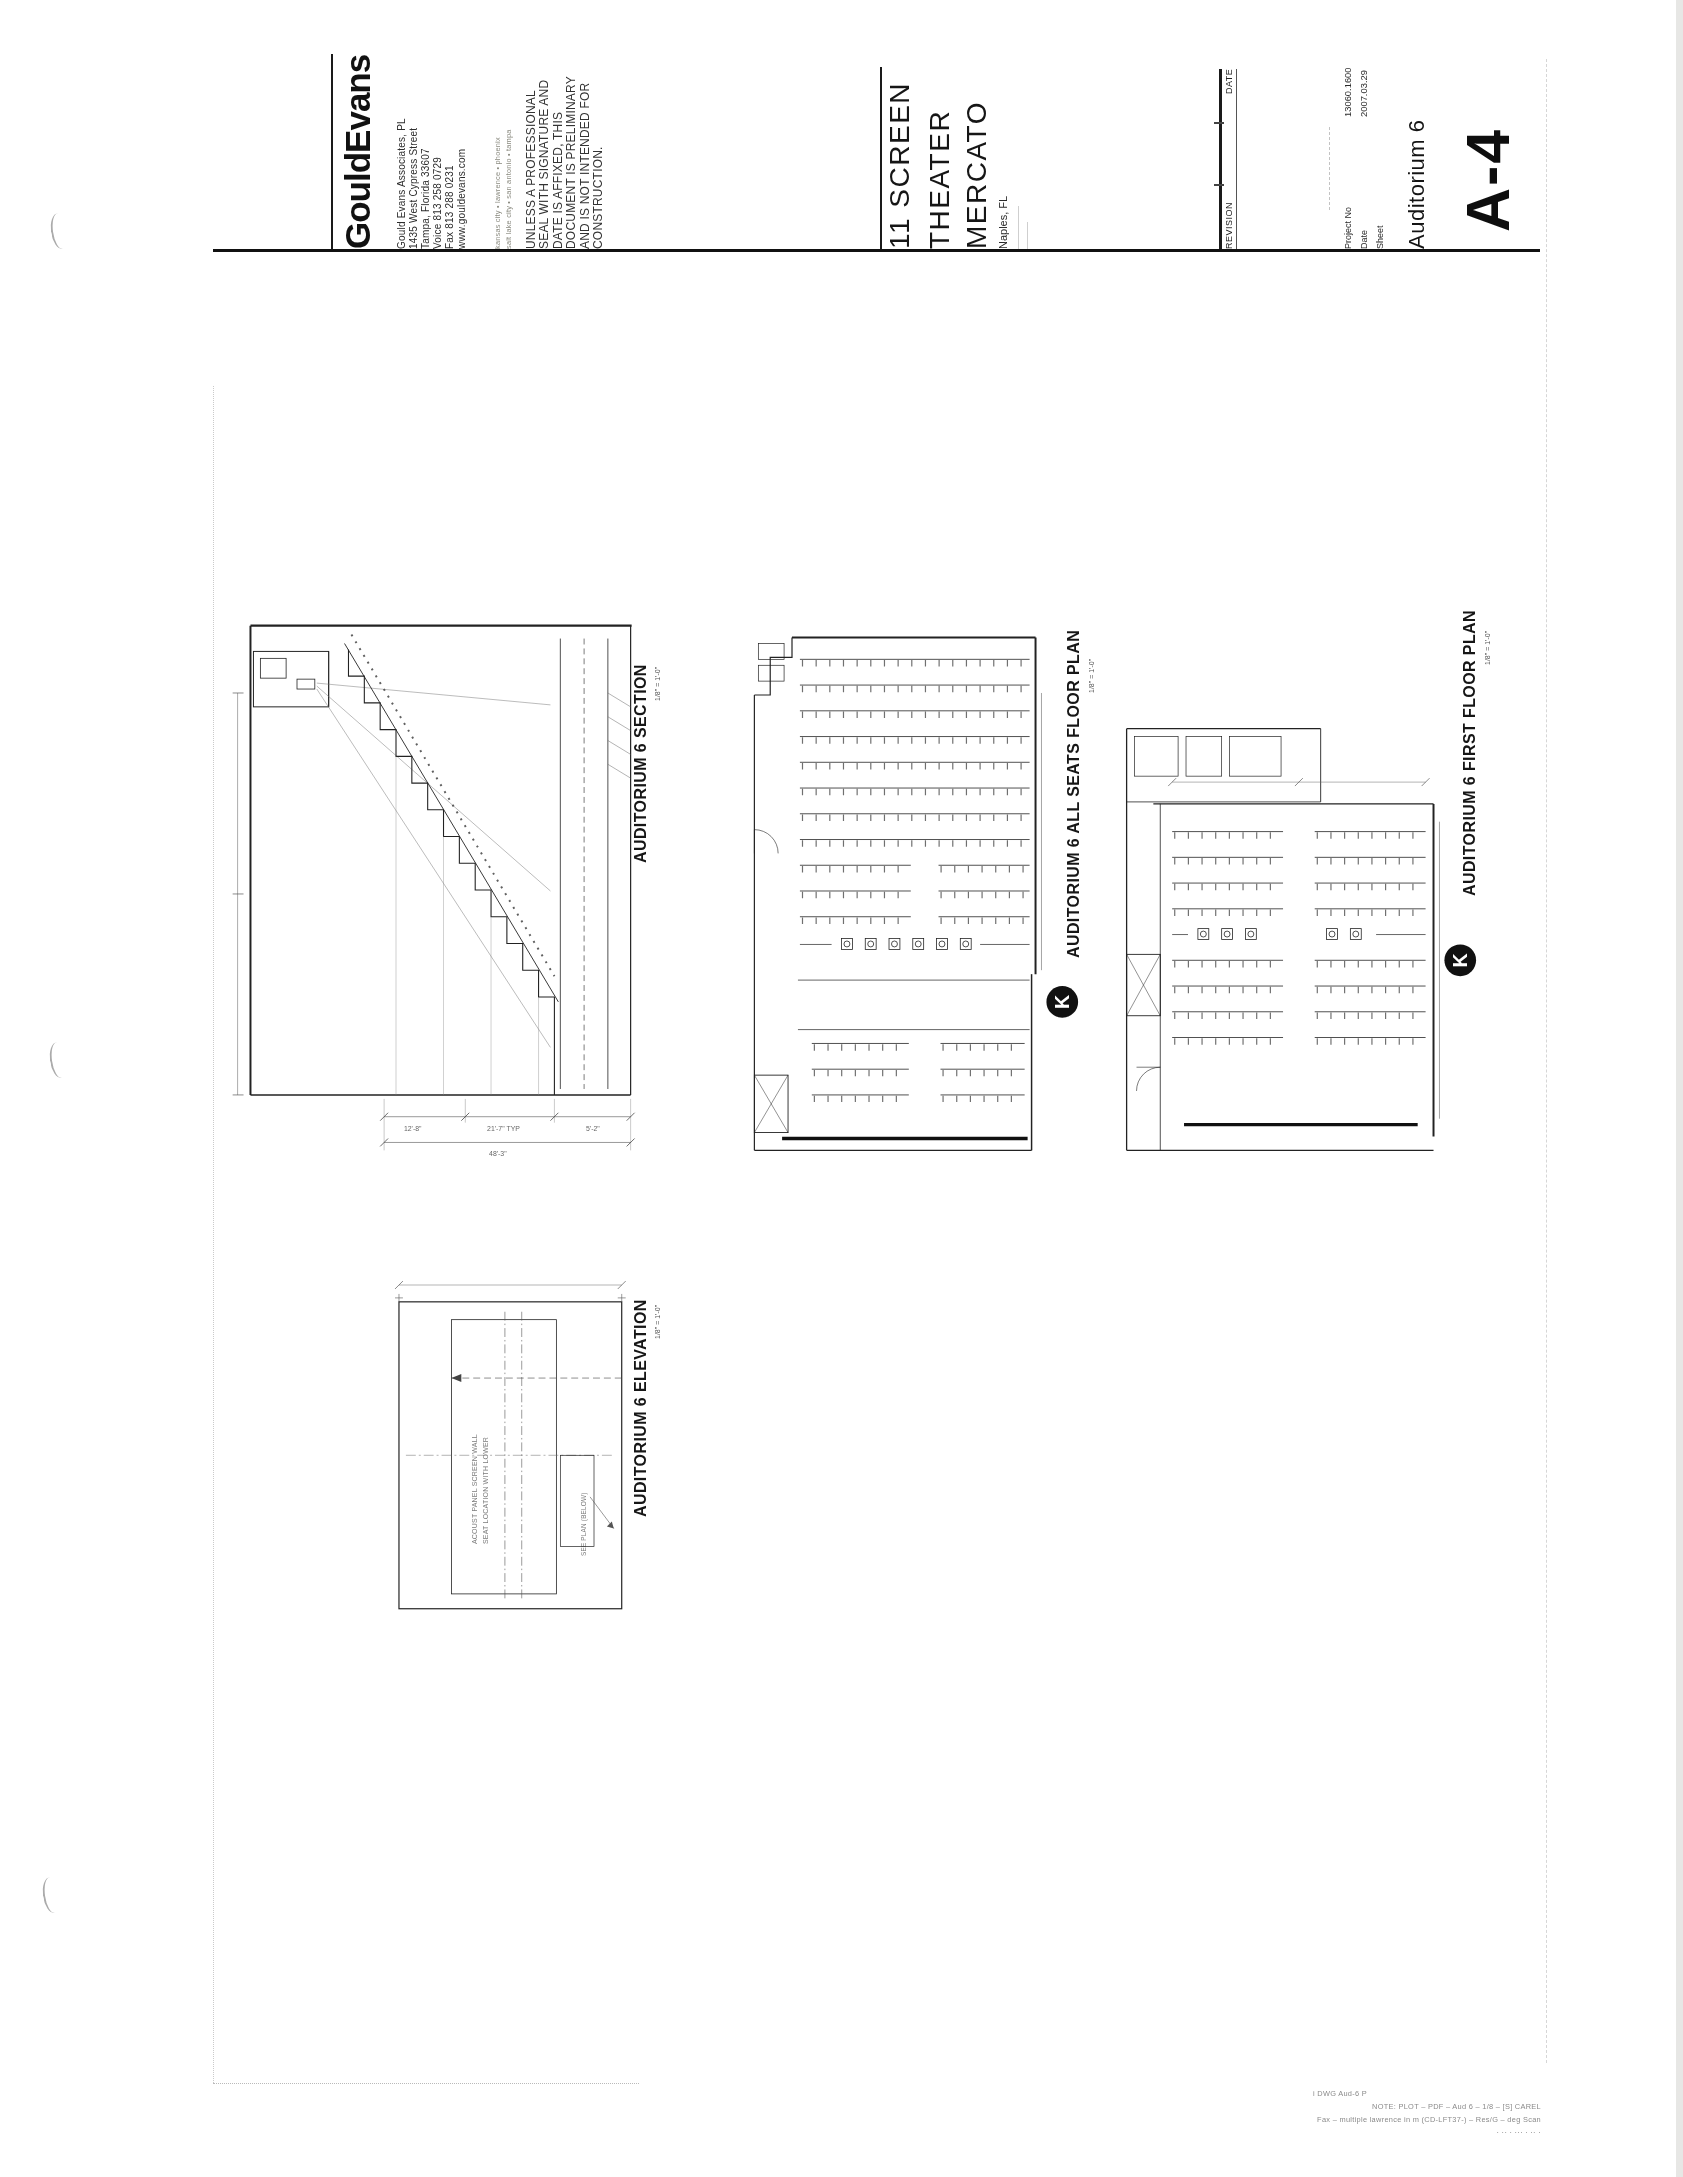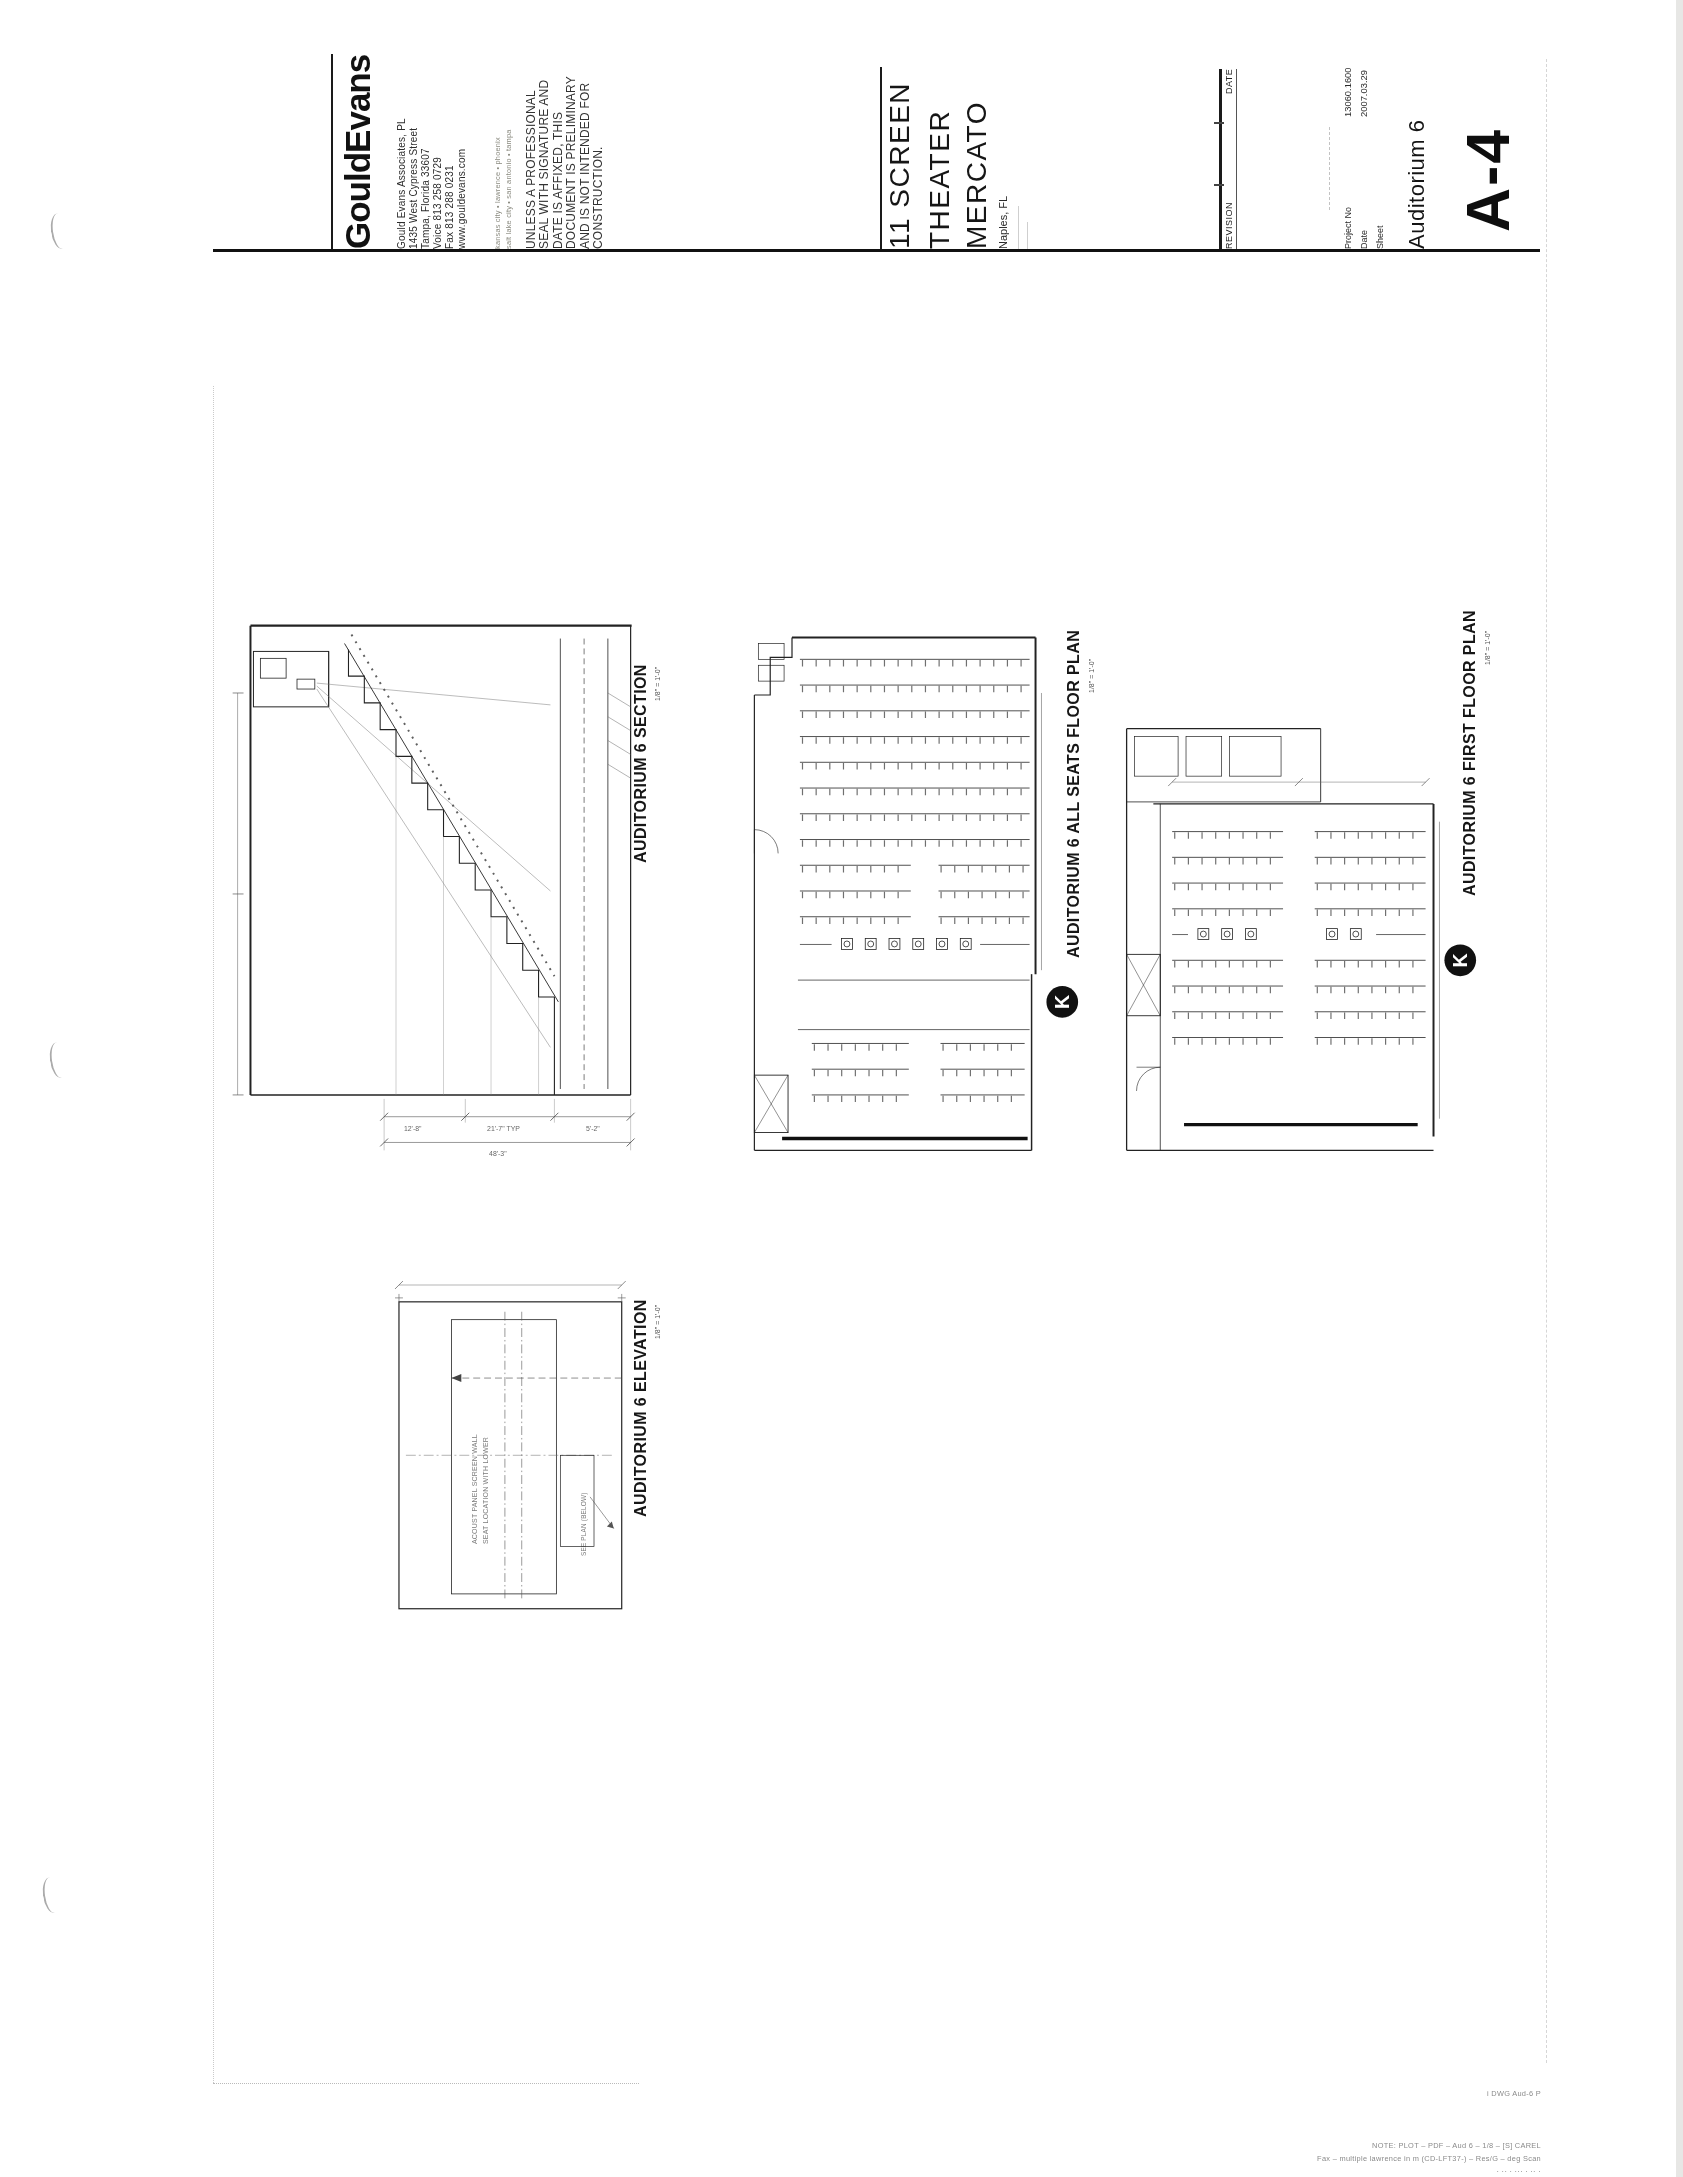--- a/index.html
+++ b/index.html
@@ -282,20 +282,20 @@
 
     <g>
       <circle cx="1073" cy="1012" r="16" fill="#111"></circle>
       <text x="1073" y="1012" transform="rotate(-90 1073 1012)" text-anchor="middle" dominant-baseline="central" font-size="20" font-weight="bold" fill="#fff">K</text>
       <circle cx="1475" cy="970" r="16" fill="#111"></circle>
       <text x="1475" y="970" transform="rotate(-90 1475 970)" text-anchor="middle" dominant-baseline="central" font-size="20" font-weight="bold" fill="#fff">K</text>
     </g>
   </svg>
 
   <div class="footer">
-    <span style="display:block;">i DWG Aud-6 P</span>
-    <span style="display:block;margin-top:39px;">NOTE: PLOT – PDF – Aud 6 – 1/8 – [S] CAREL</span>
+    <span style="display:block;text-align:center;">i DWG Aud-6 P</span>
+    <span style="display:block;">NOTE: PLOT – PDF – Aud 6 – 1/8 – [S] CAREL</span>
     <span style="display:block;">Fax – multiple lawrence in m (CD-LFT37-) – Res/G – deg Scan</span>
     <span style="display:block;">· ·· · ··· · ·· ·</span>
   </div>
 
 </div>
 
 
 </body></html>

